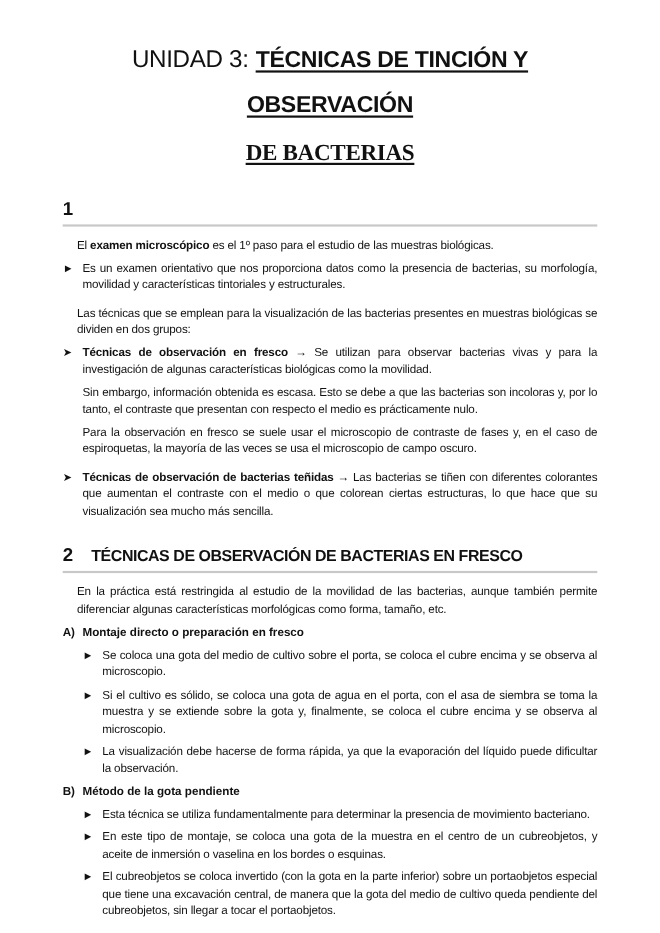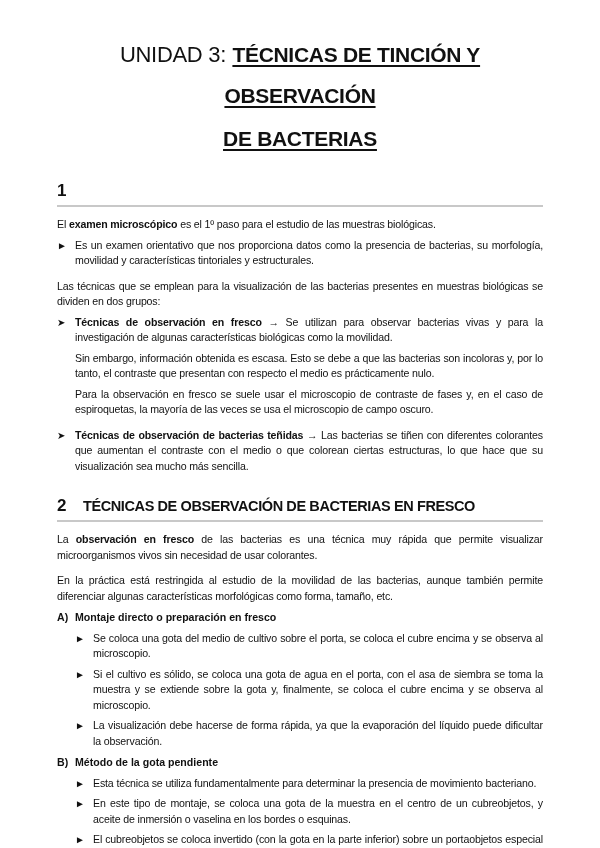--- a/index.html
+++ b/index.html
@@ -9,41 +9,41 @@
   .title { text-align:center; margin-top:34px; line-height:40px; font-size:24px; letter-spacing:-0.3px; }
   .title .pre { font-weight:normal; }
   .title .main { font-weight:bold; text-decoration:underline; text-decoration-thickness:2px; text-underline-offset:3px; }
   .title .line2 { display:block; margin-top:2px; }
   h2 { margin:0; font-size:15px; font-weight:bold; letter-spacing:-0.4px; padding-bottom:4px;
        border-bottom:2px solid #c8c8c8; display:flex; align-items:baseline; }
   h2 .num { width:26px; font-size:17px; }
   .h1 { margin-top:22px; }
   .h2s { margin-top:22px; }
   p, .item { font-size:10.6px; line-height:15.5px; margin:0; text-align:justify; letter-spacing:-0.15px; }
-  .para { margin-top:10px; }
+  .para { margin-top:10px;margin-left:13px; }
   .row { display:flex; margin-top:5px; }
   .row .mk { width:18px; flex:none; font-size:10px; line-height:15.5px; }
   .row .tx { flex:1; }
   .sub { margin-top:5px; }
   .indent { padding-left:18px; }
   .bulletA { margin-left:18px; }
   .u { font-weight:bold; }
   b { font-weight:bold; }
   .lettered { display:flex; margin-top:6px; font-size:10.6px; line-height:15.5px; font-weight:bold; }
   .lettered .mk { width:18px; flex:none; }
 </style>
 </head>
 <body>
 
 <div class="page">
 
   <div class="title">
     <span class="pre" style="text-transform:uppercase;font-size:22px;font-weight:normal;">Unidad 3:</span>
     <span class="main" style="text-transform:uppercase;font-size:21px;">Técnicas de tinción y observación</span>
-    <span class="line2"><span class="main" style="text-transform:uppercase;font-size:21px;">de bacterias</span></span>
+    <span class="line2"><span class="main" style="text-transform:uppercase;font-size:21px;font-family:Liberation Serif, serif;">de bacterias</span></span>
   </div>
 
   <h2 class="h1">
     <span class="num">1</span>
   </h2>
 
   <p class="para"><span>El </span><b>examen microscópico</b><span> es el 1º paso para el estudio de las muestras biológicas.</span></p>
 
   <div class="row item">
     <span class="mk">►</span>
@@ -62,21 +62,20 @@
   <div class="row item" style="margin-top:10px;">
     <span class="mk">➤</span>
     <span class="tx"><span class="u">Técnicas de observación de bacterias teñidas</span><span> → Las bacterias se tiñen con diferentes colorantes que aumentan el contraste con el medio o que colorean ciertas estructuras, lo que hace que su visualización sea mucho más sencilla.</span></span>
   </div>
 
   <h2 class="h2s">
     <span class="num">2</span>
     <span style="text-transform:uppercase;font-size:14.5px;text-align:center;">Técnicas de observación de bacterias en fresco</span>
   </h2>
 
-  <p class="para"><span>La </span><b>observación en fresco</b><span> de las bacterias es una técnica muy rápida que permite visualizar microorganismos vivos sin necesidad de usar colorantes.</span></p>
   <p class="para">En la práctica está restringida al estudio de la movilidad de las bacterias, aunque también permite diferenciar algunas características morfológicas como forma, tamaño, etc.</p>
 
   <div class="lettered">
     <span class="mk">A)</span>
     <span class="u">Montaje directo o preparación en fresco</span>
   </div>
   <div class="row item bulletA">
     <span class="mk">►</span>
     <span class="tx">Se coloca una gota del medio de cultivo sobre el porta, se coloca el cubre encima y se observa al microscopio.</span>
   </div>

